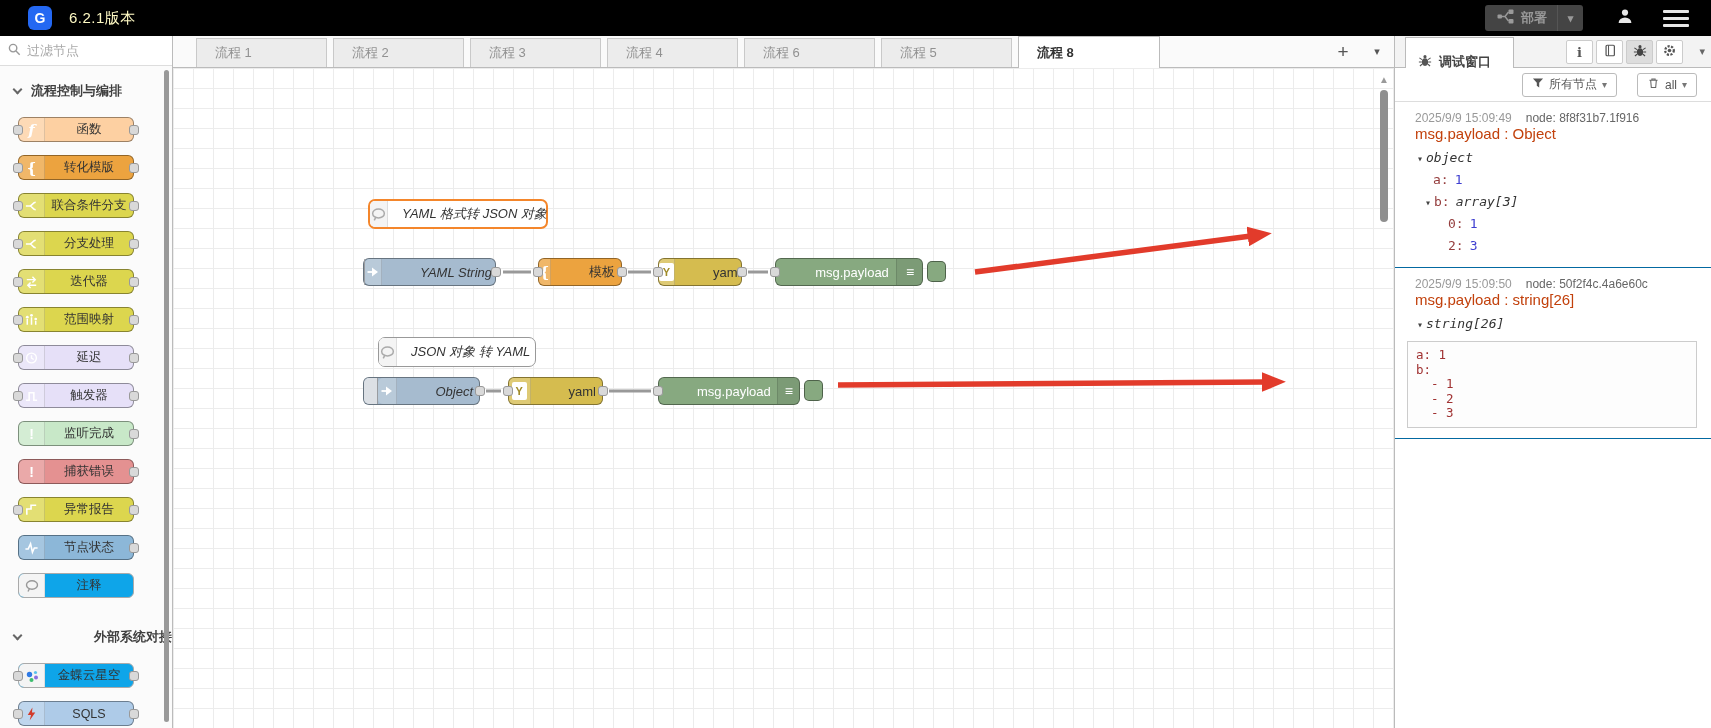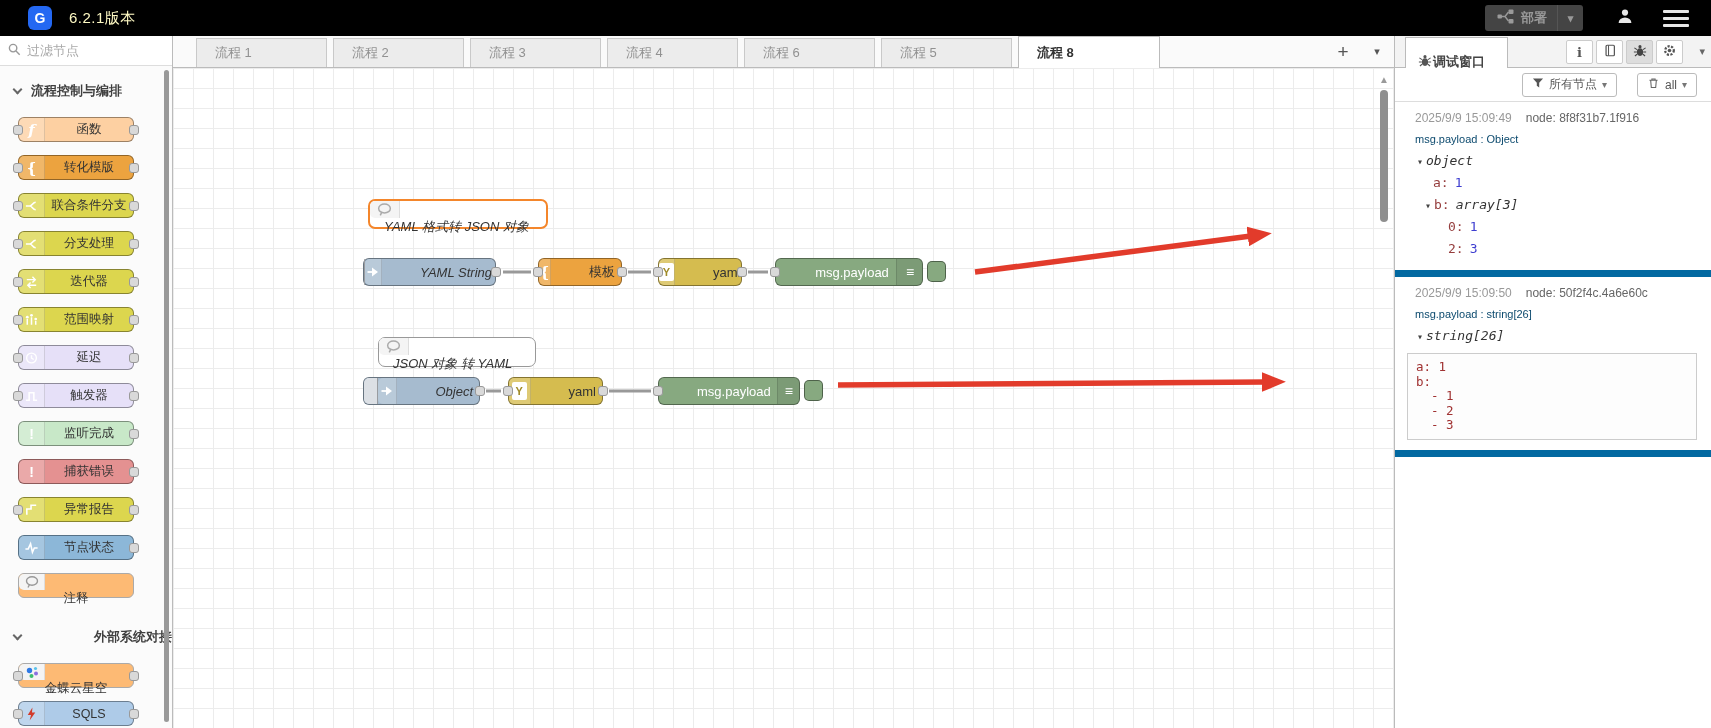--- a/index.html
+++ b/index.html
@@ -49,21 +49,21 @@
   .port.in { left:-6px; } .port.out { right:-6px; }
   .node-big .port { top:8px; }
   .glyph { color:#fff; font-weight:bold; }
   .g-brace { font-family:"DejaVu Serif",serif; font-size:15px; }
   .g-f { font-family:"DejaVu Serif",serif; font-style:italic; font-size:15px; }
   .g-ex { font-size:14px; }
   .g-eq { font-size:14px; letter-spacing:-1px; }
 
   .c-func { background:#fdd0a2; } .c-tmpl { background:#eca33f; } .c-yel { background:#dcd64e; }
   .c-lav { background:#e6e0f8; } .c-grn { background:#c8e8c8; } .c-red { background:#e49191; }
-  .c-blu { background:#8cb7d8; } .c-wht { background:#fdba74; border-color:#aaa;flex-direction:column; }
+  .c-blu { background:#8cb7d8; } .c-wht { background:#0ea5e9; border-color:#aaa; }
   .c-inj { background:#a6bbcf; } .c-dbg { background:#87a980; } .c-yaml { background:#d5bc4f; }
   .c-sql { background:#aecbe8; }
   .c-wht .ico-left { background:#f4f4f4; border-right:1px solid #ddd; }
 
   
   #tabbar { position:absolute; left:173px; top:36px; width:1221px; height:32px; background:#fafafa;
     border-bottom:1px solid #bbb; display:flex; align-items:flex-end; }
   .tab { width:131px; height:29px; margin-right:6px; background:#ececec; border:1px solid #c9c9c9;
     border-bottom:none; display:flex; align-items:center; padding-left:18px; font-size:13px; color:#919191; }
   .tab:first-of-type { margin-left:23px; }
@@ -82,55 +82,55 @@
   .node-big { position:absolute; height:28px; border-radius:6px; border:1px solid rgba(0,0,0,.38);
     display:flex; align-items:stretch; font-size:13px; color:#333; z-index:2; }
   .node-big .lbl { flex:1; display:flex; align-items:center; justify-content:center; white-space:nowrap; padding:0 6px;margin-left:32px; }
   .node-big .ico-left { width:28px; }
   .ico-right { width:26px; display:flex; align-items:center; justify-content:center;
     background:rgba(0,0,0,.08); border-left:1px solid rgba(0,0,0,.12); border-radius:0 5px 5px 0; }
   .inj-btn { width:20px; background:#dce0e5; border-right:1px solid rgba(0,0,0,.3); border-radius:5px 0 0 5px; }
   .lbl-i { font-style:italic; }
   .lbl-w { color:#fff; }
   .comment { position:absolute; height:30px; background:#fff; border:1px solid #999; border-radius:7px;
-    display:flex; align-items:stretch; z-index:2;flex-direction:column; }
+    display:flex; align-items:stretch; z-index:2; }
   .comment.selected { border:2px solid #f4862b; }
   .comment .ico-left { width:30px; background:#f4f4f4; border-right:1px solid #ddd; }
   .comment .lbl { flex:1; display:flex; align-items:center; padding:0 14px; font-size:13px; font-style:italic; color:#333; white-space:nowrap; }
   .yaml-page { width:15px; height:18px; background:#fff; border-radius:2px; color:#a08b28; font-size:11px;
     font-weight:bold; display:flex; align-items:center; justify-content:center; }
   .dbg-toggle { position:absolute; width:19px; height:21px; background:#87a980; border:1px solid rgba(0,0,0,.42);
     border-radius:5px; z-index:2; }
   .cv-scroll { position:absolute; right:4px; top:6px; width:12px; z-index:3; text-align:center; }
   .cv-scroll .up { color:#9a9a9a; font-size:10px; line-height:12px; }
   .cv-scroll .thumb { width:8px; height:132px; margin:4px auto 0; background:#8f8f8f; border-radius:4px; }
 
   
   #sidebar { position:absolute; left:1394px; top:36px; width:317px; height:692px; background:#fff;
     border-left:1px solid #bbb; }
   .sb-head { height:32px; background:#f3f3f3; border-bottom:1px solid #bbb; display:flex; align-items:flex-end; position:relative; }
   .sb-tab { position:relative; top:1px; height:31px; margin-left:10px; padding:17px 22px 0 12px; background:#fff;
-    border:1px solid #bbb; border-bottom:none; display:flex; align-items:center; gap:1px; font-size:13px;
+    border:1px solid #bbb; border-bottom:none; display:flex; align-items:center; gap:7px; font-size:13px;
     font-weight:bold; color:#444; }
   .sb-tools { position:absolute; right:28px; top:4px; display:flex; gap:3px; }
   .sb-ibtn { width:27px; height:24px; border:1px solid #ccc; border-radius:2px; background:#fff;
     display:flex; align-items:center; justify-content:center; font-size:13px; color:#555; }
   .sb-ibtn.active { background:#ddd; }
   .sb-collapse { position:absolute; right:6px; top:9px; color:#666; font-size:11px; }
   .i-glyph { font-family:"DejaVu Serif",serif; font-weight:bold; }
   .sb-filterrow { height:34px; border-bottom:1px solid #ddd; display:flex; align-items:center;
     justify-content:flex-end; gap:20px; padding-right:14px; background:#fff;padding-left:8px; }
   .sb-btn { display:inline-flex; align-items:center; gap:5px; height:24px; padding:0 9px;
     border:1px solid #bbb; border-radius:3px; background:#fff; font-size:12px; color:#555; }
   .sb-btn .caret { font-size:10px; color:#777; }
 
-  .msg { border-bottom:7px solid #0369a1; padding:9px 8px 10px 20px; font-size:12px; }
+  .msg { border-bottom:1px solid #0369a1; padding:9px 8px 10px 20px; font-size:12px; }
   .msg-meta { color:#999; }
   .msg-meta .nodeid { color:#666; margin-left:14px; }
-  .msg-path { color:#0c4a6e; margin-top:8px; font-size:11px; }
+  .msg-path { color:#c2410c; font-size:15px; }
   .tree { font-family:"DejaVu Sans Mono",monospace; font-size:13px; color:#333; margin-top:5px; }
   .trow { height:22px; line-height:22px; white-space:pre; }
   .tcaret { color:#444; font-size:10px; margin-right:3px; }
   .tkey { color:#953d3d; margin-right:6px; }
   .tval { color:#3e3ed0; }
   .ttype { font-style:italic; color:#333; }
   .ind0 { padding-left:2px; } .ind1 { padding-left:18px; } .indb { padding-left:10px; } .ind2 { padding-left:33px; }
   .strbox { margin:6px 6px 0 -8px; border:1px solid #ccc; background:#fdfdfd; padding:6px 8px;
     font-family:"DejaVu Sans Mono",monospace; font-size:12.5px; line-height:14.5px; color:#a03232; }
   .strbox div { white-space:pre; }

